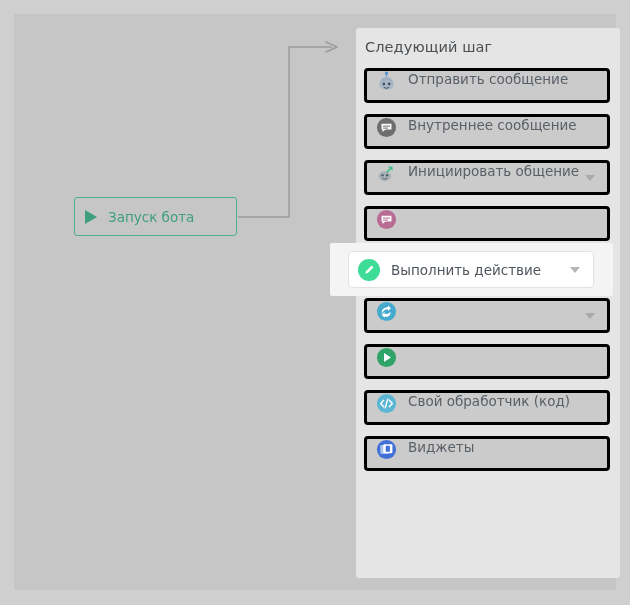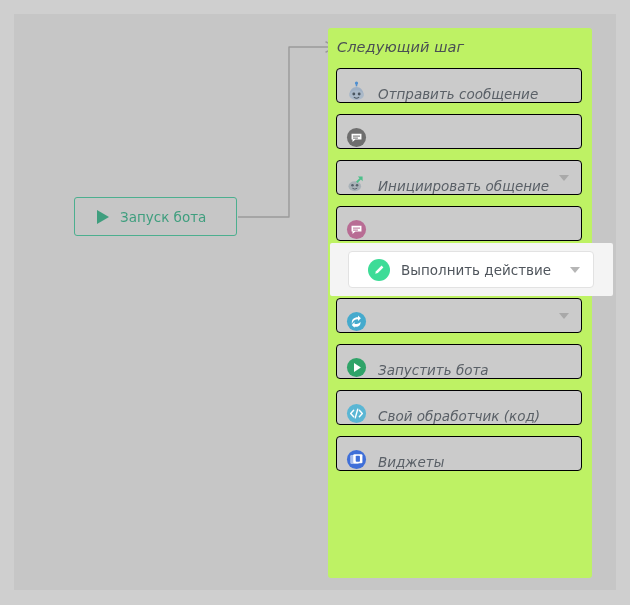--- a/index.html
+++ b/index.html
@@ -41,46 +41,45 @@
     left: 74px;
     top: 197px;
     width: 163px;
     height: 39px;
     box-sizing: border-box;
     border: 1px solid #4caf8f;
     border-radius: 3px;
     background: #c6c6c6;
     display: flex;
     align-items: center;
-    padding-left: 22px;
+    padding-left: 10px;
   }
   #start-node .play-tri {
     width: 0;
     height: 0;
     border-left: 12px solid #3f9e7e;
     border-top: 7px solid transparent;
     border-bottom: 7px solid transparent;
     margin-right: 11px;
   }
   #start-node .label {
     color: #3f9e7e;
     font-size: 13.5px;
   }
 
   
   #steps-panel {
     position: absolute;
-    left: 328px;
+    left: 356px;
     top: 28px;
     width: 264px;
     height: 550px;
-    background: #bef264;
+    background: #e5e5e5;
     border-radius: 3px;
     box-sizing: border-box;
-    font-style: italic;
   }
   #panel-title {
     position: absolute;
     left: 9px;
     top: 11px;
     font-size: 14.5px;
     color: #4a4f54;
     letter-spacing: .1px;
   }
 
@@ -90,24 +89,24 @@
     top: 40px;
     width: 246px;
   }
 
   .step-row {
     position: relative;
     box-sizing: border-box;
     height: 35px;
     margin-bottom: 11px;
     background: #cbcbcb;
-    border: 1px solid #000000;
+    border: 3px solid #000000;
     border-radius: 4px;
     display: flex;
-    align-items: flex-end;
+    align-items: flex-start;
     padding-left: 9px;
   }
   .step-row .icon {
     width: 21px;
     height: 21px;
     flex: 0 0 21px;
     margin-right: 11px;
     position: relative;
   }
   .step-row .label {
@@ -142,21 +141,21 @@
     left: 348px;
     top: 251px;
     width: 246px;
     height: 37px;
     box-sizing: border-box;
     background: #ffffff;
     border: 1px solid #e2e2e2;
     border-radius: 4px;
     display: flex;
     align-items: center;
-    padding-left: 19px;
+    padding-left: 9px;
   }
   #highlight-row .icon {
     width: 22px;
     height: 22px;
     flex: 0 0 22px;
     margin-right: 11px;
   }
   #highlight-row .label {
     font-size: 13.5px;
     color: #4f555c;
@@ -210,20 +209,21 @@
       </div>
       <div class="step-row">
         <span class="icon">
           <svg width="21" height="21" viewBox="0 0 22 22">
             <circle cx="11" cy="11" r="10" fill="#6e6e6e"></circle>
             <path d="M5.8 7.2 h10.4 v6.0 h-6.4 l-3.0 2.6 v-2.6 h-1.0 z" fill="#ffffff"></path>
             <rect x="7.3" y="9.0" width="7.4" height="1.05" fill="#6e6e6e"></rect>
             <rect x="7.3" y="11.1" width="5.2" height="1.05" fill="#6e6e6e"></rect>
           </svg>
         </span>
+        <span class="label">Внутреннее сообщение</span>
       </div>
       <div class="step-row">
         <span class="icon">
           <svg width="21" height="21" viewBox="0 0 22 22">
             <ellipse cx="9.2" cy="13.8" rx="6.6" ry="5.2" fill="#a9b2b8"></ellipse>
             <circle cx="6.8" cy="12.8" r="1.35" fill="#55606a"></circle>
             <circle cx="11.6" cy="12.8" r="1.35" fill="#55606a"></circle>
             <path d="M7.0 16.2 Q9.2 17.9 11.4 16.2" stroke="#55606a" stroke-width="1" fill="none" stroke-linecap="round"></path>
             <path d="M12.4 3.6 h5.0 v5.0 l-1.8 -1.8 l-3.6 3.6 l-1.4 -1.4 l3.6 -3.6 z" fill="#4cc08a"></path>
           </svg>
@@ -260,21 +260,20 @@
         </span>
         <span class="caret"></span>
       </div>
       <div class="step-row">
         <span class="icon">
           <svg width="21" height="21" viewBox="0 0 22 22">
             <circle cx="11" cy="11" r="10" fill="#2fa368"></circle>
             <path d="M8.4 6.4 L15.6 11 L8.4 15.6 Z" fill="#ffffff"></path>
           </svg>
         </span>
-        <span class="label">Запустить бота</span>
       </div>
       <div class="step-row">
         <span class="icon">
           <svg width="21" height="21" viewBox="0 0 22 22">
             <circle cx="11" cy="11" r="10" fill="#5ab6d4"></circle>
             <path d="M8.0 7.6 L4.9 11 L8.0 14.4" stroke="#ffffff" stroke-width="1.5" fill="none" stroke-linecap="round" stroke-linejoin="round"></path>
             <path d="M14.0 7.6 L17.1 11 L14.0 14.4" stroke="#ffffff" stroke-width="1.5" fill="none" stroke-linecap="round" stroke-linejoin="round"></path>
             <path d="M12.3 6.4 L9.7 15.6" stroke="#ffffff" stroke-width="1.5" fill="none" stroke-linecap="round"></path>
           </svg>
         </span>

